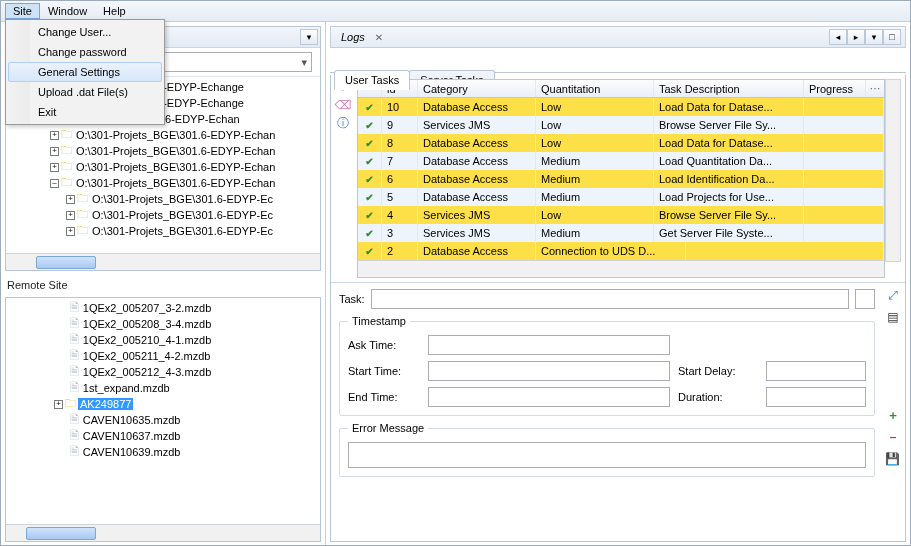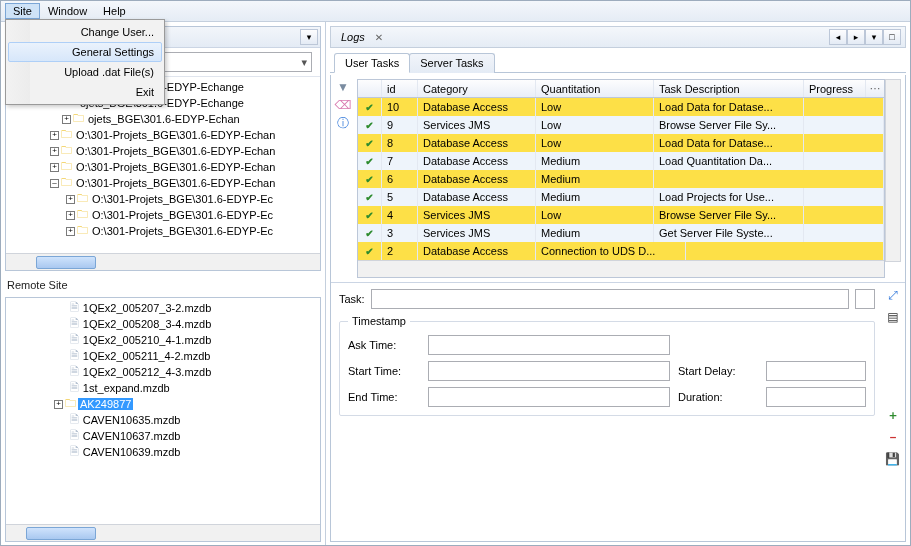--- a/index.html
+++ b/index.html
@@ -32,21 +32,20 @@
   .dropdown {
     position: absolute;
     left: 5px;
     top: 19px;
     width: 160px;
     background: #f2f2f2;
     border: 1px solid #9a9a9a;
     box-shadow: 2px 2px 4px rgba(0,0,0,0.2);
     z-index: 100;
     padding: 2px;
-    text-align: right;
   }
   .dropdown .gutter {
     position: absolute;
     left:0; top:0; bottom:0;
     width: 24px;
     background: linear-gradient(to right,#f2f2f2,#ececec);
   }
   .dropdown .item {
     position: relative;
     padding: 4px 8px 4px 30px;
@@ -181,21 +180,21 @@
   }
   .tab {
     padding:3px 10px;
     border:1px solid #b8c6d8;
     border-bottom:none;
     background: linear-gradient(#f2f5fa,#e4ebf5);
     margin-right:-1px;
     border-radius:3px 3px 0 0;
     cursor:default;
     position:relative;
-    top:1px;
+    top:18px;
   }
   .tab.active {
     background:#fff;
     border-bottom:1px solid #fff;
     z-index:2;
   }
   .tasks-wrap {
     flex:1;
     border:1px solid #b8c6d8;
     border-top:none;
@@ -306,20 +305,21 @@
 
 <div class="menubar">
   <span class="open">Site</span>
   <span>Window</span>
   <span>Help</span>
 </div>
 
 <div class="dropdown">
   <div class="gutter"></div>
   <div class="item">Change User...</div>
+  <div class="item">Change password</div>
   <div class="item hover">General Settings</div>
   <div class="item">Upload .dat File(s)</div>
   <div class="item">Exit</div>
 </div>
 
 <div class="main">
 
   <div class="left-pane">
 
     <div class="pane-section" style="flex:1;">
@@ -512,20 +512,21 @@
                 <div class="cell c-desc">Load Quantitation Da...</div>
                 <div class="cell c-prog"></div>
               </div>
               <div class="trow">
                 <div class="cell c-chk">
                   <span class="check">✔</span>
                 </div>
                 <div class="cell c-id">6</div>
                 <div class="cell c-cat">Database Access</div>
                 <div class="cell c-crit">Medium</div>
+                <div class="cell c-desc">Load Identification Da...</div>
                 <div class="cell c-prog"></div>
               </div>
               <div class="trow alt">
                 <div class="cell c-chk">
                   <span class="check">✔</span>
                 </div>
                 <div class="cell c-id">5</div>
                 <div class="cell c-cat">Database Access</div>
                 <div class="cell c-crit">Medium</div>
                 <div class="cell c-desc">Load Projects for Use...</div>
@@ -595,20 +596,24 @@
               <span class="dp-label">Start Delay:</span>
               <div class="dp-input"></div>
 
               <span class="dp-label">End Time:</span>
               <div class="dp-input"></div>
               <span class="dp-label">Duration:</span>
               <div class="dp-input"></div>
             </div>
           </fieldset>
 
+          <fieldset class="row-full">
+            <legend>Error Message</legend>
+            <div class="dp-input" style="height:26px;"></div>
+          </fieldset>
         </div>
 
         <div class="rside-icons">
           <div class="blue">⤢</div>
           <div class="dark">▤</div>
           <div style="height:70px;"></div>
           <div class="green">＋</div>
           <div class="red">－</div>
           <div class="dark">💾</div>
         </div>

